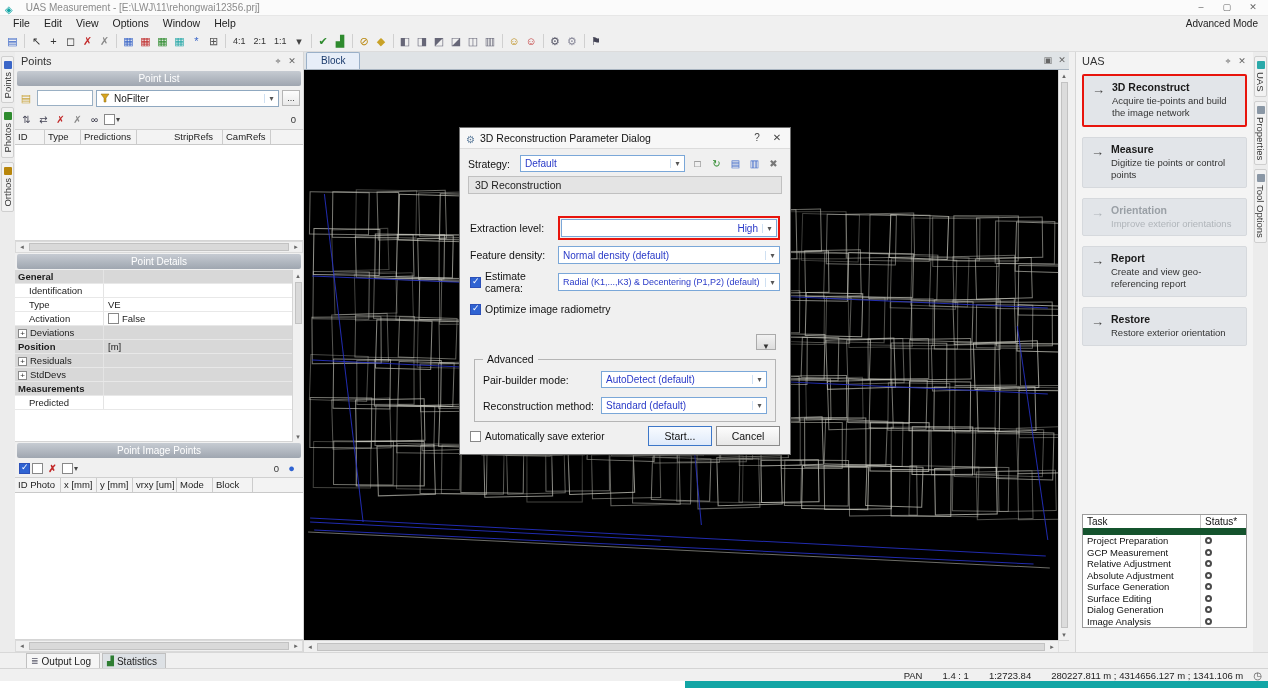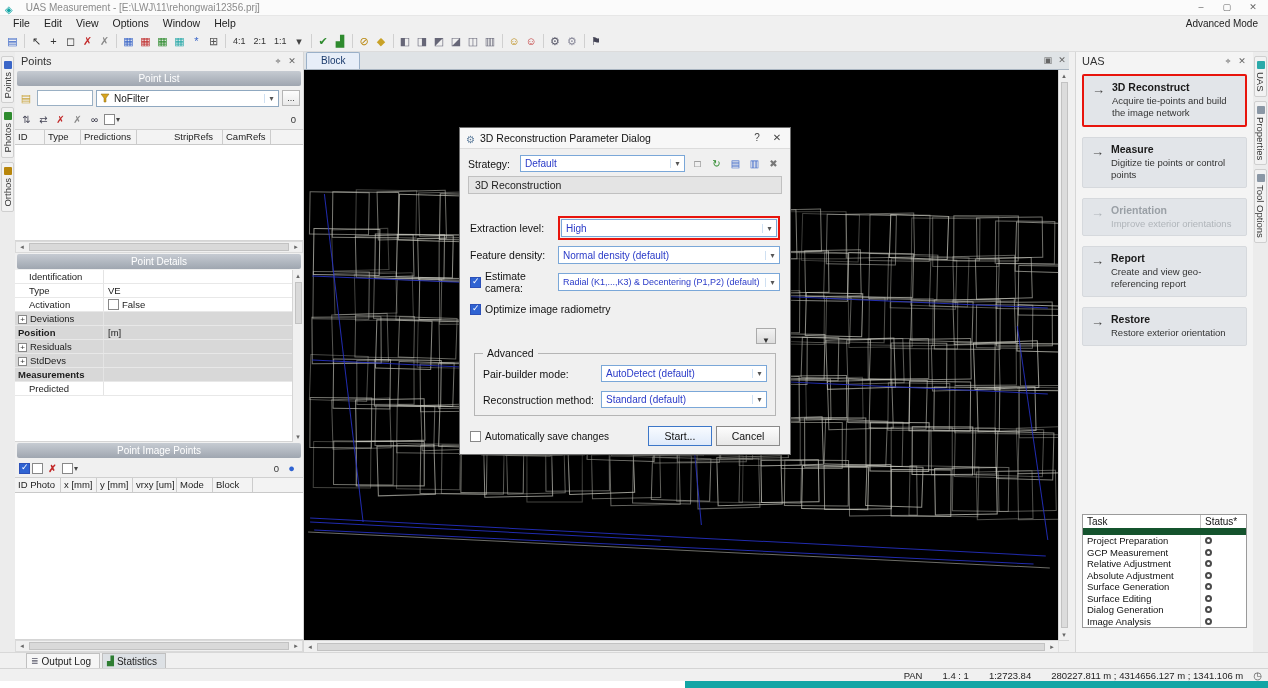--- a/index.html
+++ b/index.html
@@ -109,21 +109,21 @@
   .dlg-row-strategy .lbl { font-size:10.5px; color:#111; width:48px; }
   .dlg-row-strategy .combo { flex:1; }
   .strat-btn { width:17px; height:17px; border:1px solid transparent; text-align:center; font-size:10px; line-height:16px; }
   .dlg-sec { margin:4px 8px 0; height:18px; background:#e4e4e4; border:1px solid #c0c0c0; font-size:10.5px; color:#222; line-height:16px; padding-left:6px; }
   .dlg-fields { margin:22px 10px 0; }
   .f-row { display:flex; align-items:center; margin-bottom:6px; min-height:18px; }
   .f-row .lbl { width:88px; font-size:10.5px; color:#111; flex:none; display:flex; align-items:center; gap:4px; }
   .f-row .combo { flex:1; height:18px; }
   .combo.small { font-size:9px; }
   .red-box { border:2px solid var(--hl); padding:1px; flex:1; display:flex; }
-  .red-box .combo { flex:1; }
+  .red-box .combo { flex:1;text-align:right; }
   .exp-row { display:flex; justify-content:flex-end; margin:0 14px 0 0; }
   .exp-btn { width:20px; height:16px; border:1px solid #aaa; background:linear-gradient(#f2f2f2,#ddd); text-align:center; }
   .exp-btn::after { content:'▼'; font-size:8px; color:#333; }
   .advanced { margin:9px 14px 0; border:1px solid #b5b5b5; padding:11px 8px 6px; position:relative; }
   .advanced .legend { position:absolute; top:-7px; left:8px; background:#f0f0f0; padding:0 4px; font-size:10.5px; color:#111; }
   .adv-row { display:flex; align-items:center; margin-bottom:9px; }
   .adv-row .lbl { width:118px; font-size:10.5px; color:#111; flex:none; }
   .adv-row .combo { flex:1; height:17px; }
   .dlg-bottom { position:absolute; left:10px; right:10px; bottom:8px; display:flex; align-items:center; gap:4px; }
   .dlg-bottom .autosave { display:flex; align-items:center; gap:4px; font-size:10px; color:#111; flex:1; }
@@ -286,20 +286,24 @@
         </div>
       <div class="tbl-body pl-body"></div>
       <div class="sb-h">
         <span class="sb-a a-l"></span>
         <span class="sb-thumb"></span>
         <span class="sb-a a-r"></span>
       </div>
       <div class="sec-hdr">Point Details</div>
       <div class="details-wrap">
         <div class="det-rows" id="det-rows">
+            <div class="det-row category">
+              <span class="det-label"><span>General</span></span>
+              <span class="det-value"></span>
+            </div>
             <div class="det-row item">
               <span class="det-label"><span>Identification</span></span>
               <span class="det-value"></span>
             </div>
             <div class="det-row item">
               <span class="det-label"><span>Type</span></span>
               <span class="det-value">VE</span>
             </div>
             <div class="det-row checkbox">
               <span class="det-label"><span>Activation</span></span>
@@ -814,21 +818,21 @@
       <div class="f-row">
         <span class="lbl">
             <span class="cb checked"></span>
             <span>Estimate camera:</span>
           </span>
         <div class="combo small">
           <span class="val">Radial (K1,...,K3) &amp; Decentering (P1,P2) (default)</span>
           <span class="arr"></span>
         </div>
       </div>
-      <div class="f-row" style="margin-bottom:10px">
+      <div class="f-row" style="margin-bottom:16px">
         <span class="lbl" style="width:auto">
             <span class="cb checked"></span>
             <span>Optimize image radiometry</span>
           </span>
       </div>
     </div>
     <div class="exp-row">
         <span class="exp-btn"></span>
       </div>
     <div class="advanced">
@@ -844,20 +848,20 @@
         <span class="lbl">Reconstruction method:</span>
         <div class="combo">
           <span class="val">Standard (default)</span>
           <span class="arr"></span>
         </div>
       </div>
     </div>
     <div class="dlg-bottom">
       <span class="autosave">
           <span class="cb"></span>
-          <span>Automatically save changes</span>
+          <span>Automatically save exterior</span>
         </span>
       <span class="btn primary">Start...</span>
       <span class="btn">Cancel</span>
     </div>
   </div>
 
 </div>
 
 </body></html>

